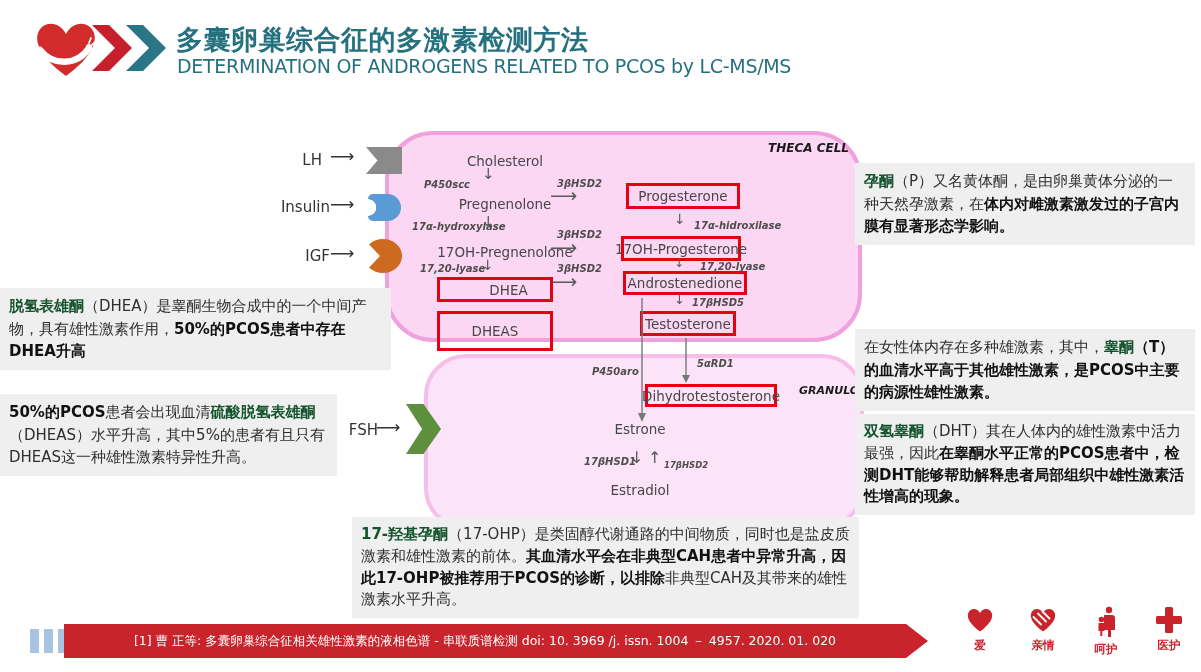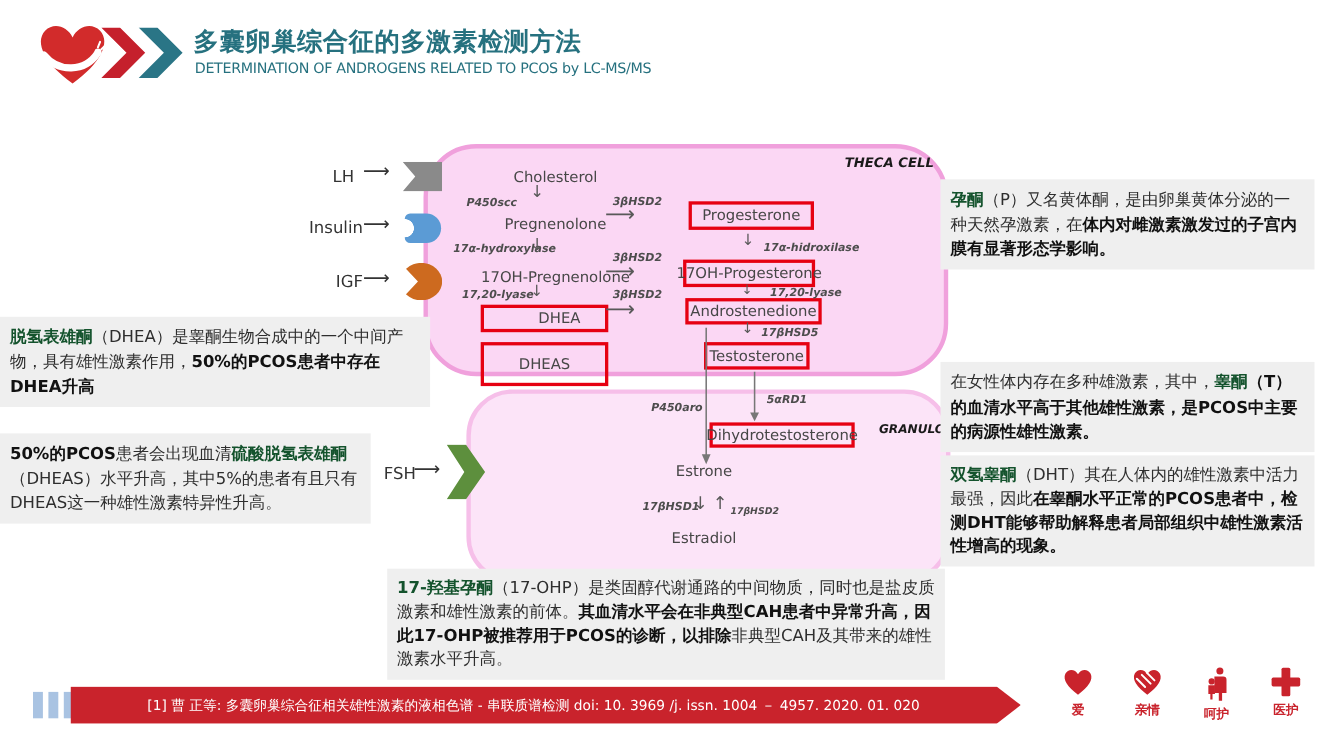--- a/index.html
+++ b/index.html
@@ -1,22 +1,22 @@
 <!DOCTYPE html>
 <html><head>
 <meta charset="utf-8">
 <style>
   * { margin:0; padding:0; box-sizing:border-box; }
   html,body { background:#fff; }
   body { font-family:"DejaVu Sans", sans-serif; }
   #page { position:relative; width:1201px; height:672px; background:#fff; overflow:hidden; }
 
   
-  .title { position:absolute; left:176px; top:22px; font-size:23px; font-weight:bold; color:#26717f; letter-spacing:0.5px; }
-  .subtitle { position:absolute; left:177px; top:55px; font-size:13px; color:#26717f; letter-spacing:-0.3px; }
+  .title { position:absolute; left:176px; top:22px; font-size:27px; font-weight:bold; color:#26717f; letter-spacing:0.5px; }
+  .subtitle { position:absolute; left:177px; top:55px; font-size:19px; color:#26717f; letter-spacing:-0.3px; }
 
   
   .cell { position:absolute; z-index:1; }
   #theca { left:385px; top:131px; width:477px; height:211px; background:#fbd7f4; border:4px solid #f0a0dc; border-radius:48px; }
   #granulosa { left:424px; top:354px; width:440px; height:176px; background:#fce4f8; border:4px solid #f6bfe9; border-radius:42px; }
   .cell-label { position:absolute; z-index:2; font-size:12px; font-weight:bold; font-style:italic; color:#1a1a1a; white-space:nowrap; }
 
   
   .node { position:absolute; z-index:3; font-size:13.5px; color:#474747; text-align:center; white-space:nowrap; }
   .rnode { position:absolute; z-index:3; border:3px solid #e60012; display:flex; align-items:center; justify-content:center;

